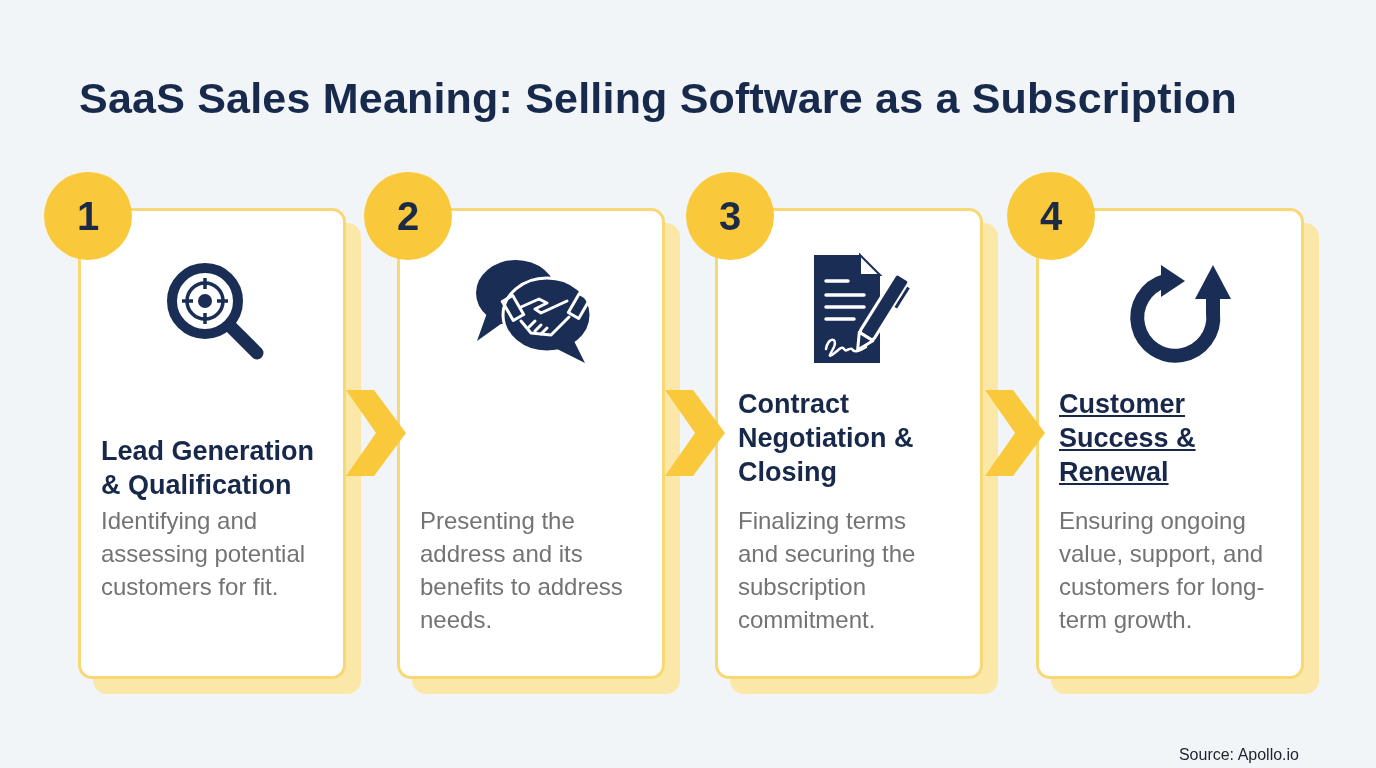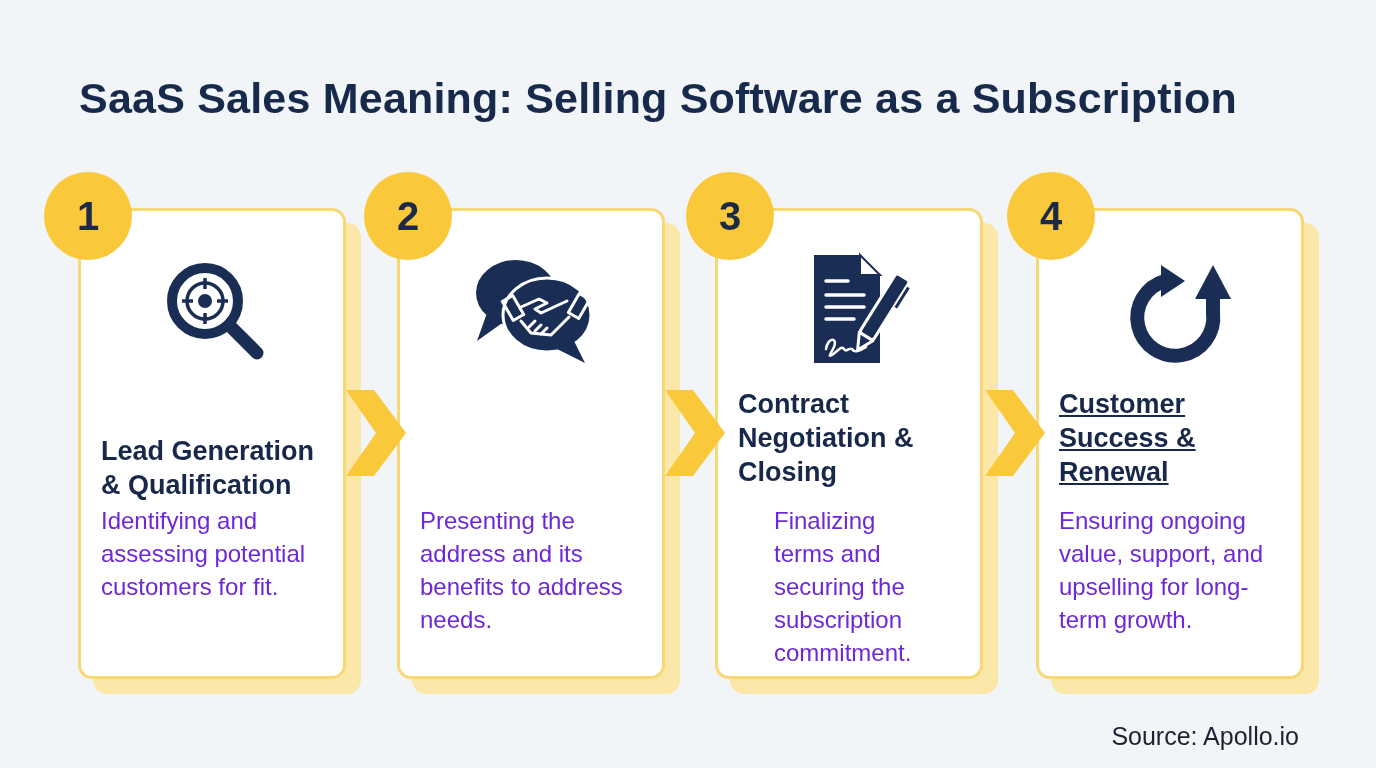--- a/index.html
+++ b/index.html
@@ -31,25 +31,25 @@
     font-size: 40px; font-weight: bold; color: #1c2a45; z-index: 3;
   }
   .icon { position: absolute; left: 0; width: 268px; top: 40px; height: 120px;
     display: flex; justify-content: center; align-items: center; }
   .heading {
     position: absolute; left: 20px; right: 14px;
     font-size: 27px; font-weight: bold; line-height: 34px; color: #17284a;
   }
   .desc {
     position: absolute; left: 20px; right: 12px; top: 293px;
-    font-size: 24px; line-height: 33px; color: #6d28d9;
+    font-size: 24px; line-height: 33px; color: #737373;
   }
   .arrow { position: absolute; top: 386px; width: 64px; height: 94px; z-index: 4; }
   .source {
-    position: absolute; right: 77px; top: 722px; font-size: 25px; color: #1e2230;
+    position: absolute; right: 77px; top: 746px; font-size: 16px; color: #1e2230;
   }
 </style>
 </head>
 <body>
 
 <div class="title">SaaS Sales Meaning: Selling Software as a Subscription</div>
 
 <div class="step" style="left:78px;">
   <div class="shadow"></div>
   <div class="card">
@@ -121,21 +121,21 @@
         </g>
         <path d="M34 98 C36 86 46 86 42 96 C38 104 36 106 40 104 C46 100 50 94 52 98 C54 102 58 96 60 98 C62 102 68 100 74 96" fill="none" stroke="#ffffff" stroke-width="2.5" stroke-linecap="round"></path>
         <g transform="rotate(32 90 60)">
           <rect x="82" y="20" width="16" height="70" rx="3" fill="#1a2d55" stroke="#ffffff" stroke-width="3"></rect>
           <path d="M82 90 L90 106 L98 90 Z" fill="#1a2d55" stroke="#ffffff" stroke-width="3" stroke-linejoin="round"></path>
           <line x1="100" y1="26" x2="100" y2="50" stroke="#1a2d55" stroke-width="3"></line>
         </g>
       </svg>
     </div>
     <div class="heading" style="top:176px; right:34px;">Contract Negotiation &amp; Closing</div>
-    <div class="desc" style="right:46px;margin-left:36px;">Finalizing terms and securing the subscription commitment.</div>
+    <div class="desc" style="right:46px;">Finalizing terms and securing the subscription commitment.</div>
   </div>
   <div class="badge" style="left:-29px;">3</div>
 </div>
 
 <div class="arrow" style="left:983px;">
   <svg width="64" height="94" viewBox="0 0 64 94">
       <path d="M2 4 L30 4 L62 47 L30 90 L2 90 L32 47 Z" fill="#f9c93b"></path>
     </svg>
 </div>
 
@@ -143,18 +143,18 @@
   <div class="shadow"></div>
   <div class="card">
     <div class="icon">
       <svg width="120" height="120" viewBox="0 0 120 120">
         <path d="M52 30 A38 38 0 1 0 100 62 L100 46" fill="none" stroke="#1a2d55" stroke-width="14"></path>
         <path d="M82 48 L100 14 L118 48 Z" fill="#1a2d55"></path>
         <path d="M48 14 L72 30 L48 46 Z" fill="#1a2d55"></path>
       </svg>
     </div>
     <div class="heading" style="top:176px; right:60px;text-decoration:underline;">Customer Success &amp; Renewal</div>
-    <div class="desc">Ensuring ongoing value, support, and upselling for long-term growth.</div>
+    <div class="desc">Ensuring ongoing value, support, and customers for long-term growth.</div>
   </div>
   <div class="badge" style="left:-29px;">4</div>
 </div>
 
 <div class="source">Source: Apollo.io</div>
 
 </body></html>

